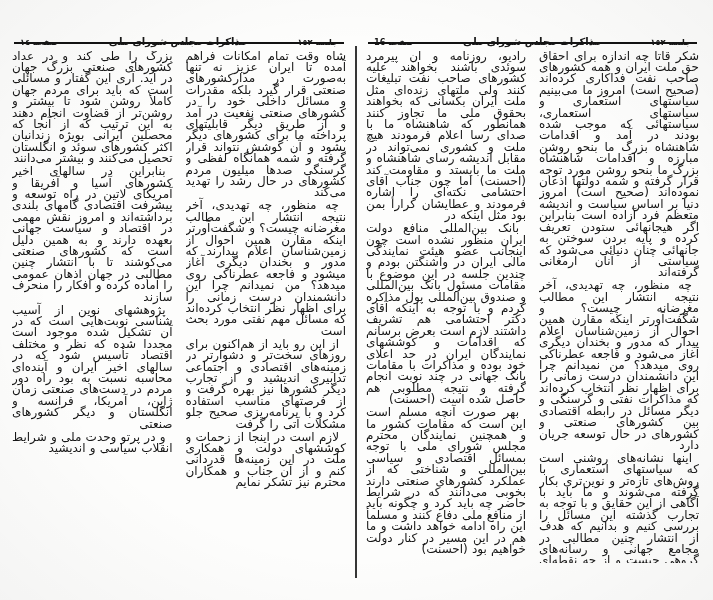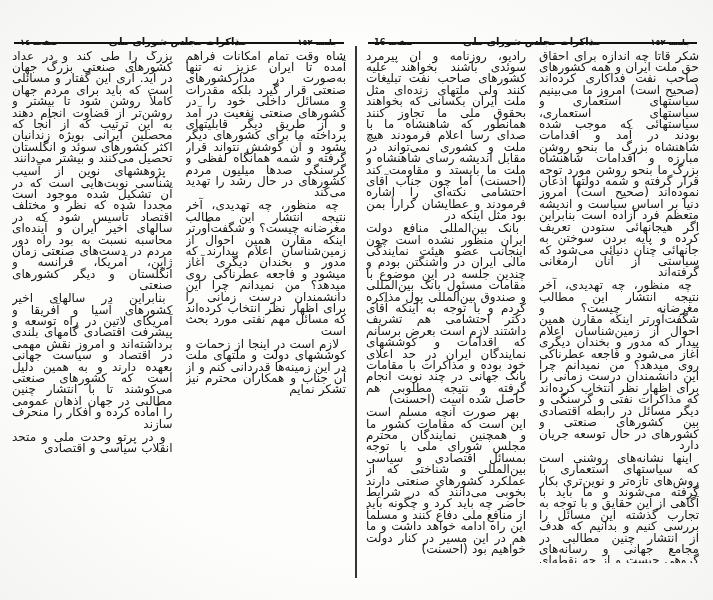--- a/index.html
+++ b/index.html
@@ -143,24 +143,25 @@
       <span class="hdr-side">جلسه ١٥٢</span>
       <span class="hdr-center">مذاکرات مجلس شورای ملی</span>
       <span class="hdr-side">صفحه ١٤</span>
     </div>
     <div class="rule"></div>
 
     <div class="columns">
       <div class="col">
         <p class="para noind">شاه وقت تمام امکانات فراهم آمده تا ایران عزیز نه تنها به‌صورت در مدارکشورهای صنعتی قرار گیرد بلکه مقدرات و مسائل داخلی خود را در کشورهای صنعتی نفعیت در آمد و از طریق دیگر قابلیتهای پرداخته ما برای کشورهای دیگر بشود و آن کوشش نتواند قرار گرفته و شمه همانگاه لفظی و گرسنگی صدها میلیون مردم کشورهای در حال رشد را تهدید می‌کند</p>
         <p class="para">چه منظور، چه تهدیدی، آخر نتیجه انتشار این مطالب مغرضانه چیست؟ و شگفت‌آورتر اینکه مقارن همین احوال از زمین‌شناسان اعلام بیدارند که مدور و بخندان دیگری آغاز میشود و فاجعه عطرناکی روی میدهد؟ من نمیدانم چرا این دانشمندان درست زمانی را برای اظهار نظر انتخاب کرده‌اند که مسائل مهم نفتی مورد بحث است</p>
-        <p class="para">لازم است در اینجا از زحمات و کوششهای دولت و ملتهای ملت در این زمینه‌ها قدردانی کنم و از آن جناب و همکاران محترم نیز تشکر نمایم</p>
+        <p class="para">از این رو باید از هم‌اکنون برای روزهای سخت‌تر و دشوارتر در زمینه‌های اقتصادی و اجتماعی تدابیری اندیشید و از تجارب دیگر کشورها نیز بهره گرفت و از فرصتهای مناسب استفاده کرد و با برنامه‌ریزی صحیح جلو مشکلات آتی را گرفت</p>
+        <p class="para">لازم است در اینجا از زحمات و کوششهای دولت و همکاری ملت در این زمینه‌ها قدردانی کنم و از آن جناب و همکاران محترم نیز تشکر نمایم</p>
       </div>
       <div class="col">
         <p class="para noind">بزرگ را طی کند و در عداد کشورهای صنعتی بزرگ جهان در آید. آری این گفتار و مسائلی است که باید برای مردم جهان کاملأ روشن شود تا بیشتر و روشن‌تر از قضاوت انجام دهند به این ترتیب که از آنجا که محصلین ایرانی بویژه زندانیان اکثر کشورهای سوئد و انگلستان تحصیل می‌کنند و بیشتر می‌دانند</p>
+        <p class="para">بنابراین در سالهای اخیر کشورهای آسیا و آفریقا و آمریکای لاتین در راه توسعه و پیشرفت اقتصادی گامهای بلندی برداشته‌اند و امروز نقش مهمی در اقتصاد و سیاست جهانی بعهده دارند و به همین دلیل است که کشورهای صنعتی می‌کوشند تا با انتشار چنین مطالبی در جهان اذهان عمومی را آماده کرده و افکار را منحرف سازند</p>
         <p class="para">پژوهشهای نوین از آسیب شناسی نوبت‌هایی است که در آن تشکیل شده موجود است مجددا شده که نظر و مختلف اقتصاد تأسیس شود که در سالهای اخیر ایران و آینده‌ای محاسبه نسبت به بود راه دور مردم در دست‌های صنعتی زمان ژاپن، آمریکا، فرانسه و انگلستان و دیگر کشورهای صنعتی</p>
-        <p class="para">بنابراین در سالهای اخیر کشورهای آسیا و آفریقا و آمریکای لاتین در راه توسعه و پیشرفت اقتصادی گامهای بلندی برداشته‌اند و امروز نقش مهمی در اقتصاد و سیاست جهانی بعهده دارند و به همین دلیل است که کشورهای صنعتی می‌کوشند تا با انتشار چنین مطالبی در جهان اذهان عمومی را آماده کرده و افکار را منحرف سازند</p>
-        <p class="para">و در پرتو وحدت ملی و متحد انقلاب سیاسی و اقتصادی</p>
+        <p class="para">و در پرتو وحدت ملی و شرایط انقلاب سیاسی و اندیشید</p>
       </div>
     </div>
   </div>
 
 </div>
 
 </body></html>

